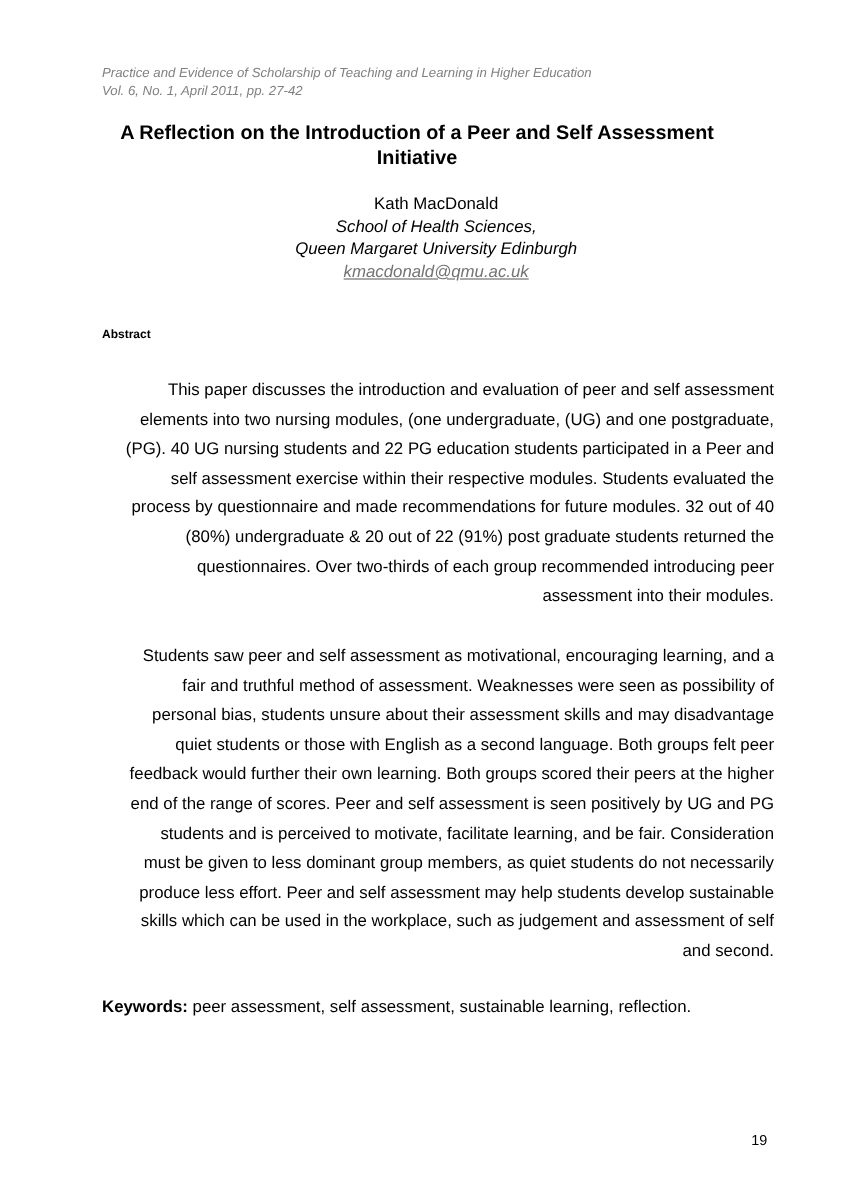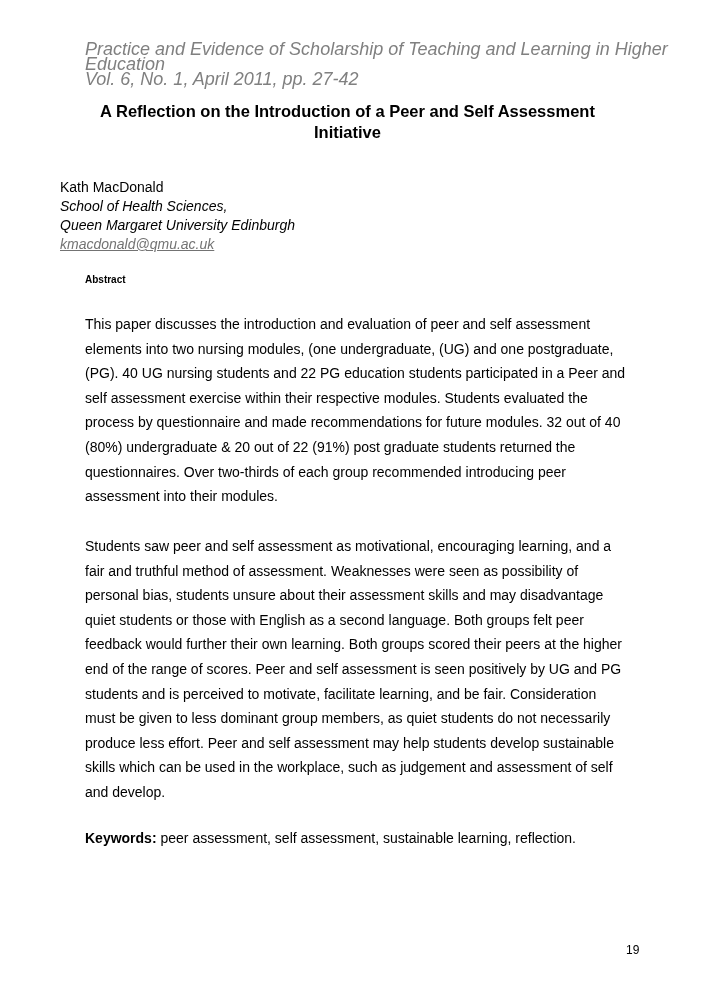--- a/index.html
+++ b/index.html
@@ -1,33 +1,33 @@
 <!DOCTYPE html>
 <html><head>
 <meta charset="utf-8">
 <style>
   html, body { margin: 0; padding: 0; background: #ffffff; }
   body { width: 707px; height: 1000px; position: relative; overflow: hidden;
          font-family: "Liberation Sans", sans-serif; color: #000; }
-  .header { position: absolute; left: 85px; top: 42px; font-size: 18px; font-style: italic;
+  .header { position: absolute; left: 85px; top: 54px; font-size: 11px; font-style: italic;
             color: #808080; line-height: 15px; }
   .title { position: absolute; left: 44px; width: 607px; top: 101px; text-align: center;
            font-size: 16.5px; font-weight: bold; line-height: 21px; }
-  .author-block { position: absolute; left: 60px; width: 607px; top: 160px; 
-                  font-size: 14px; line-height: 19px; margin-top: 18px; }
+  .author-block { position: absolute; left: 60px; width: 607px; top: 160px; text-align: center;
+                  font-size: 14px; line-height: 19px; }
   .author-block .ital { font-style: italic; }
   .author-block a { color: #737373; text-decoration: underline; font-style: italic; }
   .abstract-heading { position: absolute; left: 85px; top: 274px; font-size: 10px; font-weight: bold; }
   .para { position: absolute; left: 85px; width: 560px; font-size: 14px; line-height: 24.6px; }
   .p1 { top: 312px; }
   .p2 { top: 534px; }
   .keywords { position: absolute; left: 85px; top: 830px; font-size: 14px; }
   .keywords b { font-weight: bold; }
   .page-number { position: absolute; left: 626px; top: 943px; font-size: 12px; }
-  .line { display: block; white-space: nowrap; }
+  .line { display: block; white-space: nowrap; text-align: right; }
 </style>
 </head>
 <body>
 
 <div class="header">
   <div>Practice and Evidence of Scholarship of Teaching and Learning in Higher Education</div>
   <div>Vol. 6, No. 1, April 2011, pp. 27-42</div>
 </div>
 
 <div class="title">
@@ -59,20 +59,20 @@
   <span class="line">Students saw peer and self assessment as motivational, encouraging learning, and a</span>
   <span class="line">fair and truthful method of assessment. Weaknesses were seen as possibility of</span>
   <span class="line">personal bias, students unsure about their assessment skills and may disadvantage</span>
   <span class="line">quiet students or those with English as a second language. Both groups felt peer</span>
   <span class="line">feedback would further their own learning. Both groups scored their peers at the higher</span>
   <span class="line">end of the range of scores. Peer and self assessment is seen positively by UG and PG</span>
   <span class="line">students and is perceived to motivate, facilitate learning, and be fair. Consideration</span>
   <span class="line">must be given to less dominant group members, as quiet students do not necessarily</span>
   <span class="line">produce less effort. Peer and self assessment may help students develop sustainable</span>
   <span class="line">skills which can be used in the workplace, such as judgement and assessment of self</span>
-  <span class="line">and develop.</span>
+  <span class="line">and second.</span>
 </div>
 
 <div class="keywords">
   <b>Keywords:</b><span> peer assessment, self assessment, sustainable learning, reflection.</span>
 </div>
 
 <div class="page-number">19</div>
 
 </body></html>

